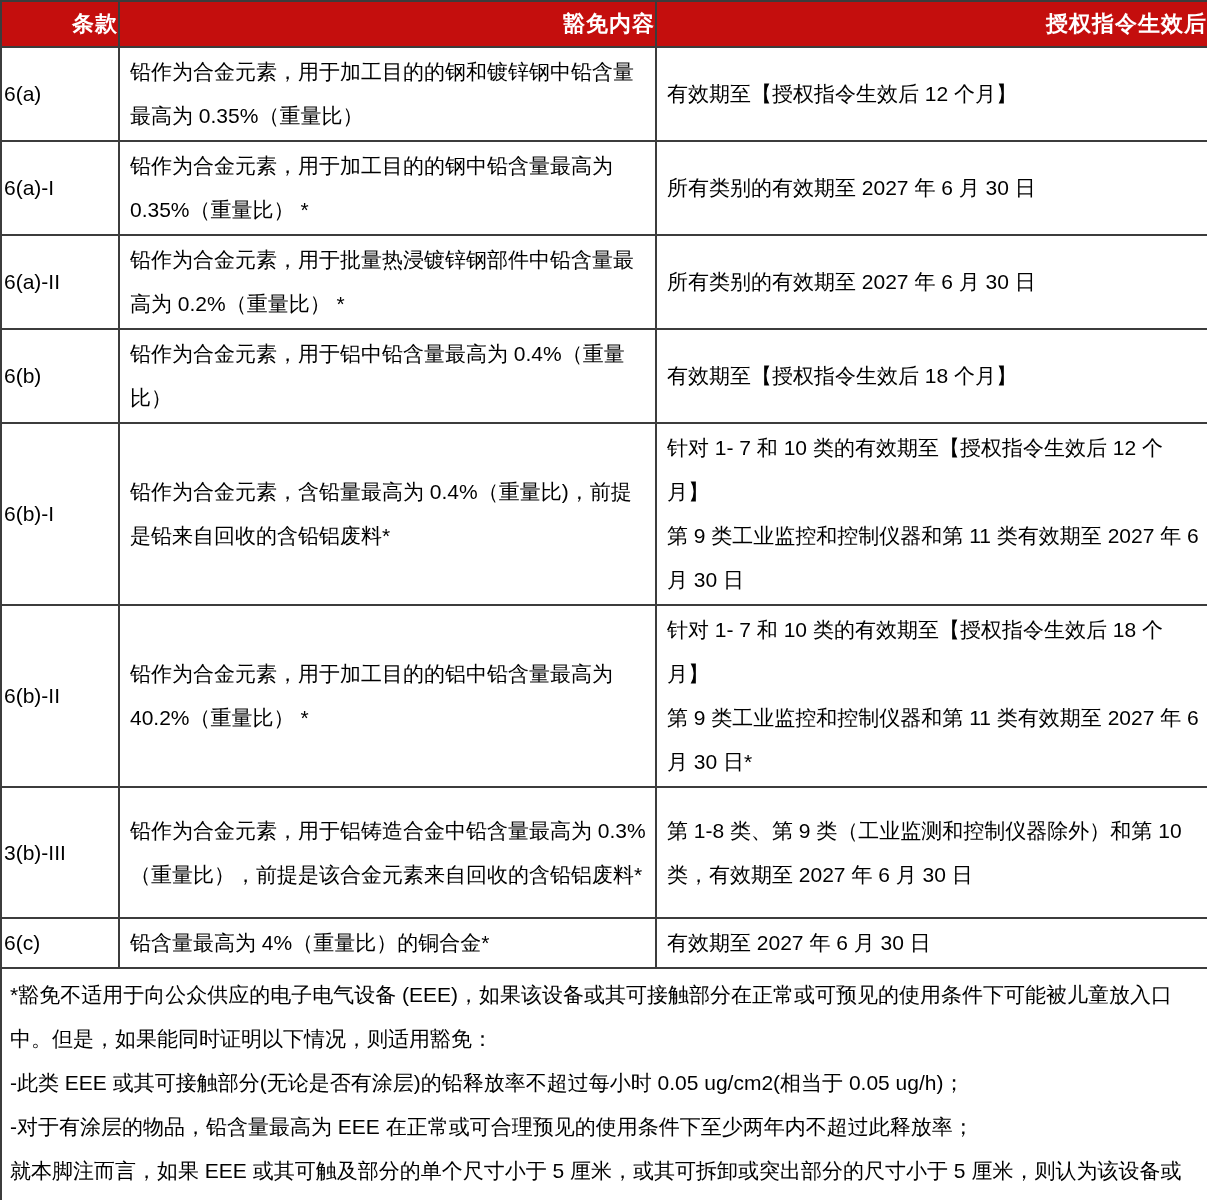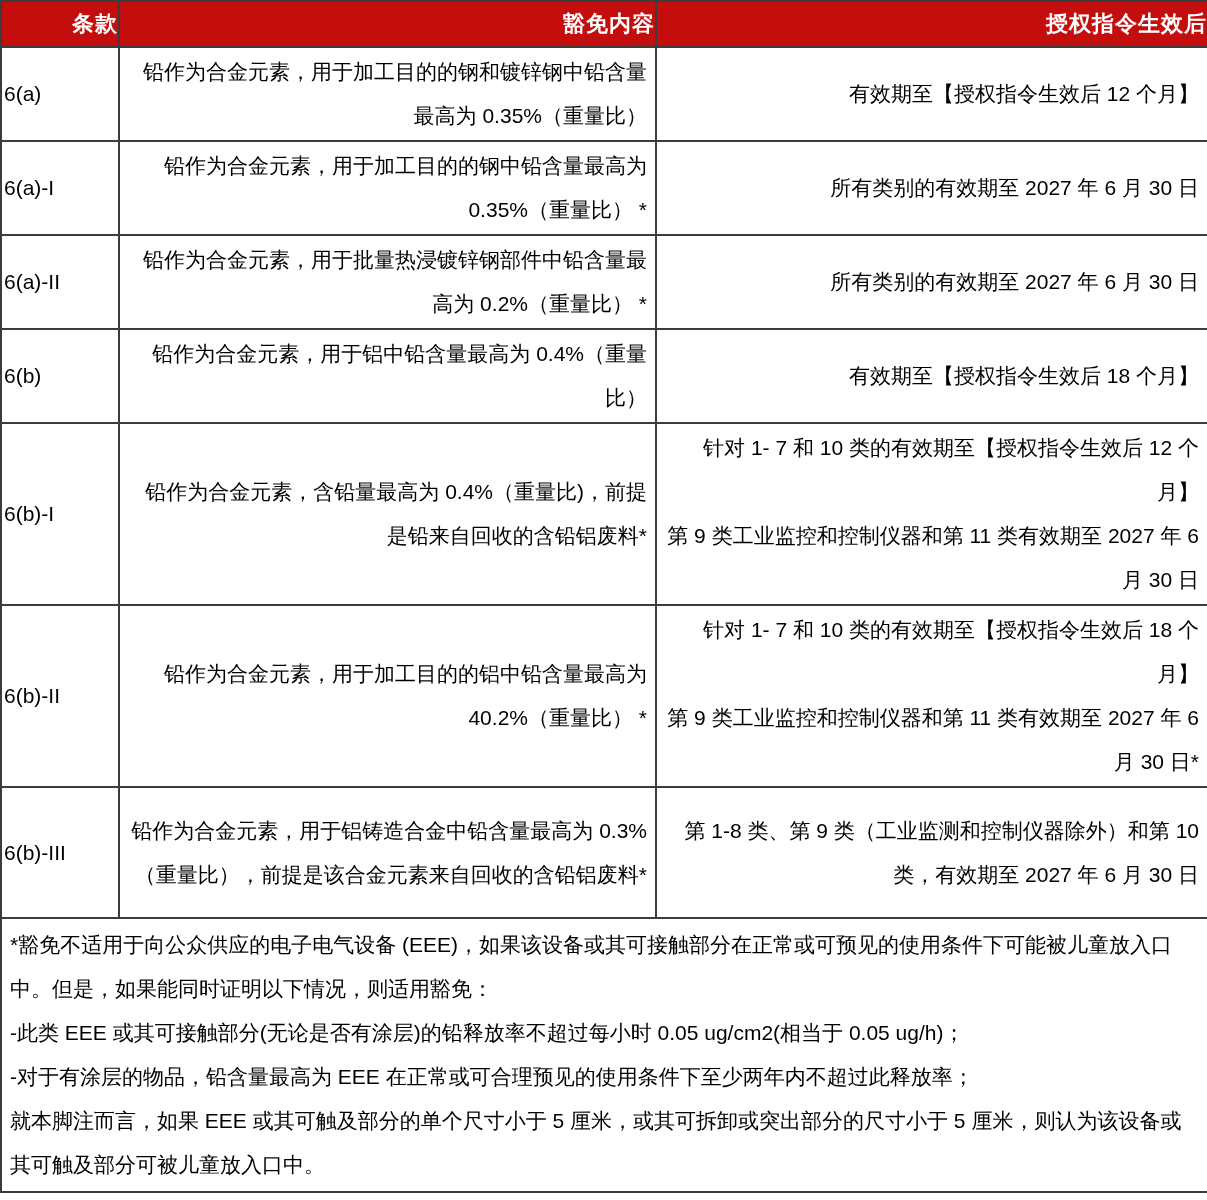--- a/index.html
+++ b/index.html
@@ -38,21 +38,21 @@
     vertical-align: middle;
     font-size: 21px;
     padding: 0 2px;
   }
   td.content-cell, td.scope-cell {
     vertical-align: middle;
     font-size: 21px;
     line-height: 44px;
     padding: 2px 8px 2px 10px;
     white-space: pre-line;
-    text-align: right;
+    text-align: left;
   }
   td.footnote-cell {
     vertical-align: middle;
     font-size: 21px;
     line-height: 44px;
     padding: 4px 8px 4px 8px;
     text-align: left;
   }
   .footnote-line {
     white-space: pre-line;
@@ -101,23 +101,28 @@
       <td class="scope-cell">针对 1- 7 和 10 类的有效期至【授权指令生效后 12 个月】
 第 9 类工业监控和控制仪器和第 11 类有效期至 2027 年 6 月 30 日</td>
     </tr>
     <tr style="height:179px">
       <td class="clause-cell">6(b)-II</td>
       <td class="content-cell">铅作为合金元素，用于加工目的的铝中铅含量最高为 40.2%（重量比） *</td>
       <td class="scope-cell">针对 1- 7 和 10 类的有效期至【授权指令生效后 18 个月】
 第 9 类工业监控和控制仪器和第 11 类有效期至 2027 年 6 月 30 日*</td>
     </tr>
     <tr style="height:131px">
-      <td class="clause-cell">6(b)-III</td>
+      <td class="clause-cell">3(b)-III</td>
       <td class="content-cell">铅作为合金元素，用于铝铸造合金中铅含量最高为 0.3%（重量比），前提是该合金元素来自回收的含铅铝废料*</td>
       <td class="scope-cell">第 1-8 类、第 9 类（工业监测和控制仪器除外）和第 10 类，有效期至 2027 年 6 月 30 日</td>
+    </tr>
+    <tr style="height:45px">
+      <td class="clause-cell">6(c)</td>
+      <td class="content-cell">铅含量最高为 4%（重量比）的铜合金*</td>
+      <td class="scope-cell">有效期至 2027 年 6 月 30 日</td>
     </tr>
     <tr style="height:265px">
       <td class="footnote-cell" colspan="3">
         <div class="footnote-line">*豁免不适用于向公众供应的电子电气设备 (EEE)，如果该设备或其可接触部分在正常或可预见的使用条件下可能被儿童放入口中。但是，如果能同时证明以下情况，则适用豁免：</div>
         <div class="footnote-line">-此类 EEE 或其可接触部分(无论是否有涂层)的铅释放率不超过每小时 0.05 ug/cm2(相当于 0.05 ug/h)；</div>
         <div class="footnote-line">-对于有涂层的物品，铅含量最高为 EEE 在正常或可合理预见的使用条件下至少两年内不超过此释放率；</div>
         <div class="footnote-line">就本脚注而言，如果 EEE 或其可触及部分的单个尺寸小于 5 厘米，或其可拆卸或突出部分的尺寸小于 5 厘米，则认为该设备或其可触及部分可被儿童放入口中。</div>
       </td>
     </tr>
   </tbody>

